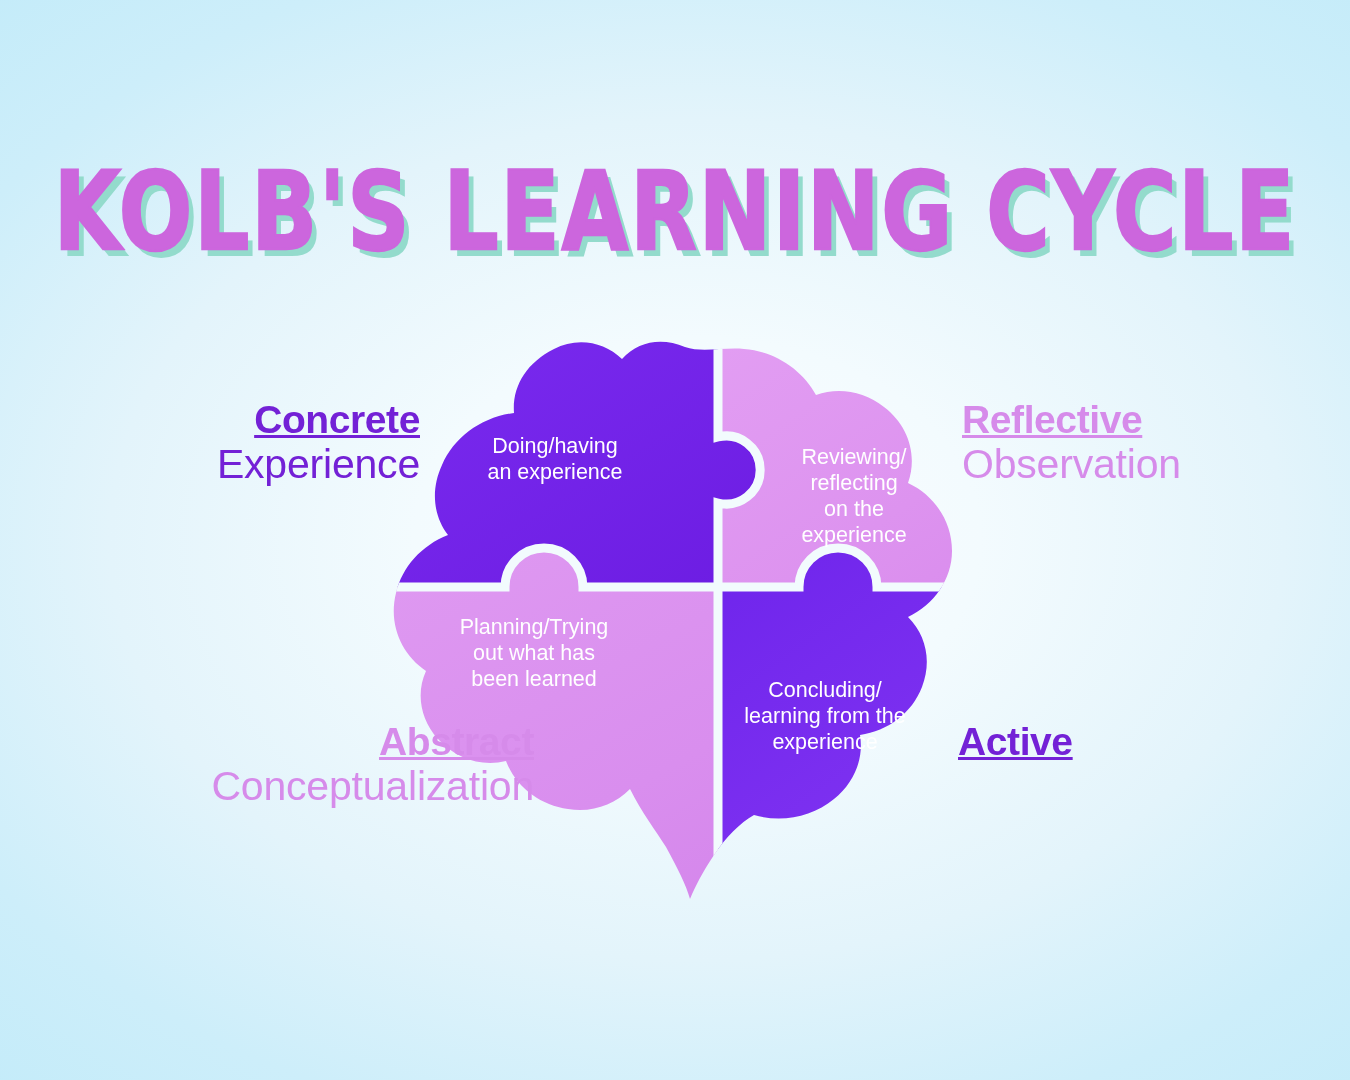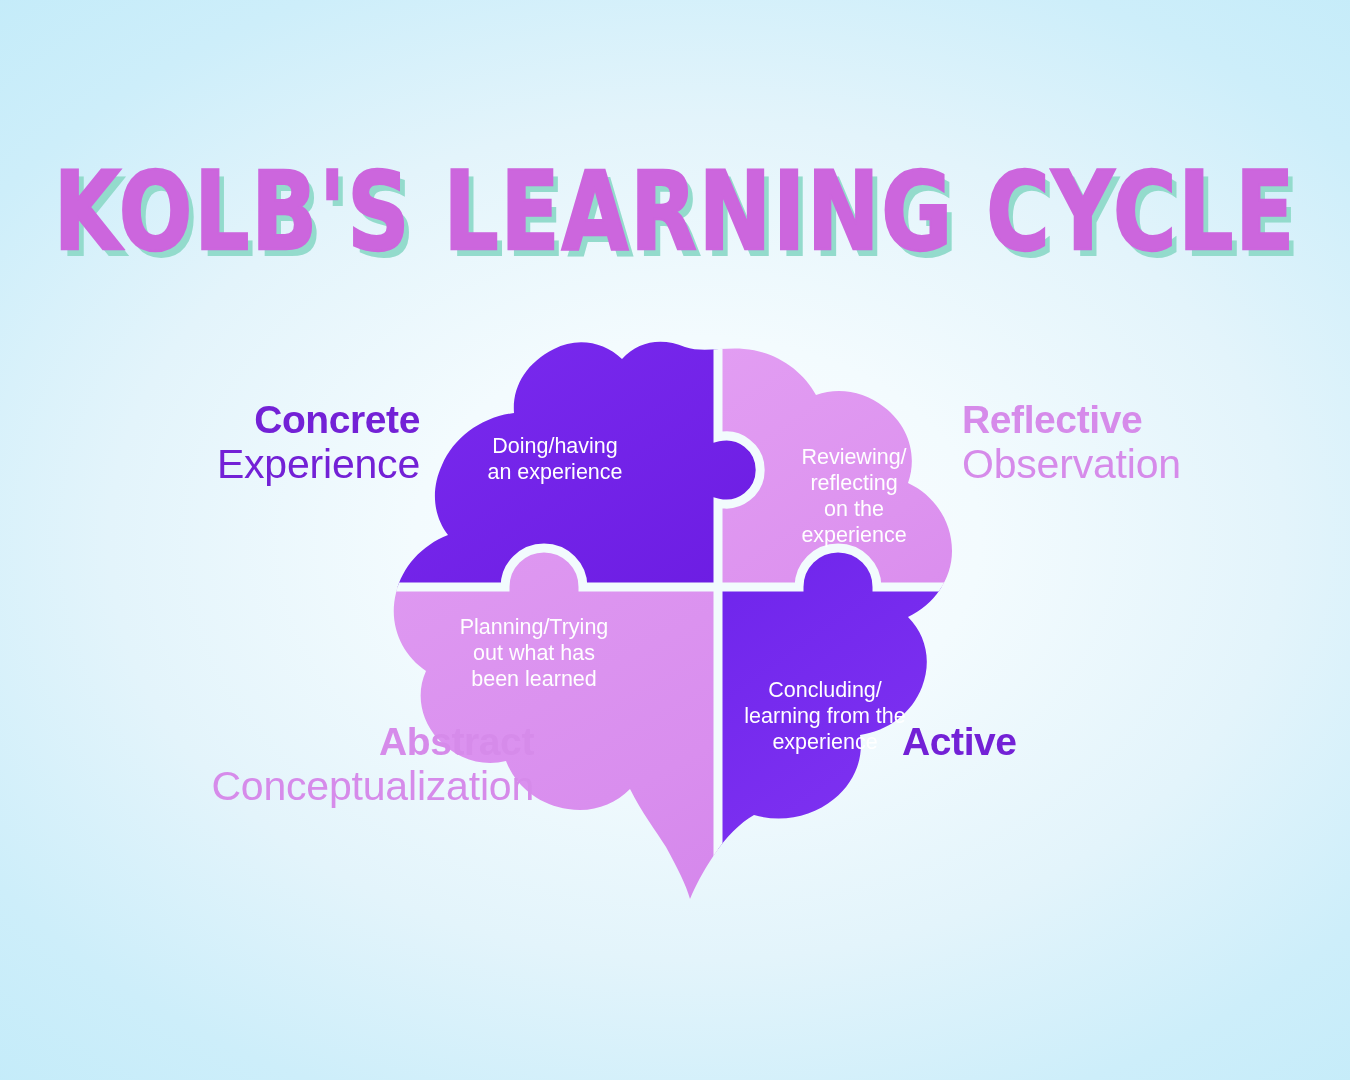--- a/index.html
+++ b/index.html
@@ -52,20 +52,21 @@
   .corner-label {
     position: absolute;
     line-height: 1.03;
     white-space: nowrap;
   }
   .corner-label .strong {
     display: block;
     font-weight: 700;
     font-size: 39px;
     letter-spacing: -0.4px;
+    text-decoration: underline;
   }
   .corner-label .light {
     display: block;
     font-weight: 300;
     font-size: 41px;
     letter-spacing: -0.2px;
     margin-top: 3px;
   }
 
   #label-concrete {
@@ -81,21 +82,21 @@
     color: #d68bea;
   }
   #label-abstract {
     top: 722px;
     right: 860px;
     text-align: right;
     color: #d68bea;
   }
   #label-active {
     top: 722px;
-    left: 902px;
+    left: 958px;
     text-align: left;
     color: #7321d6;
   }
 
   
   #brain-wrap {
     position: absolute;
     left: 330px;
     top: 325px;
     width: 700px;

